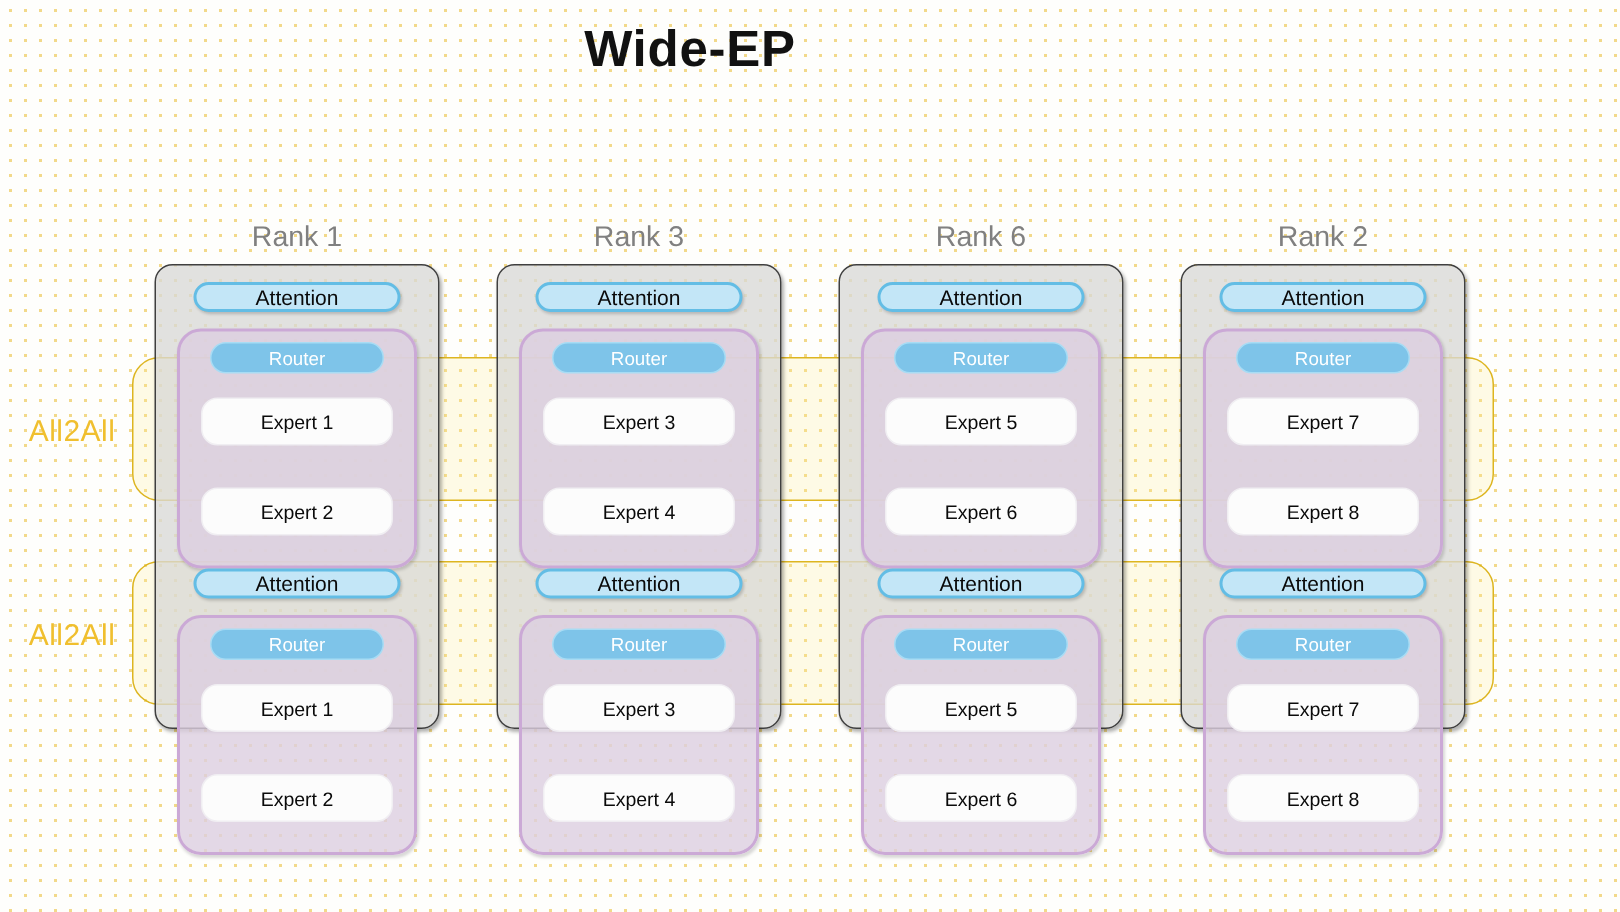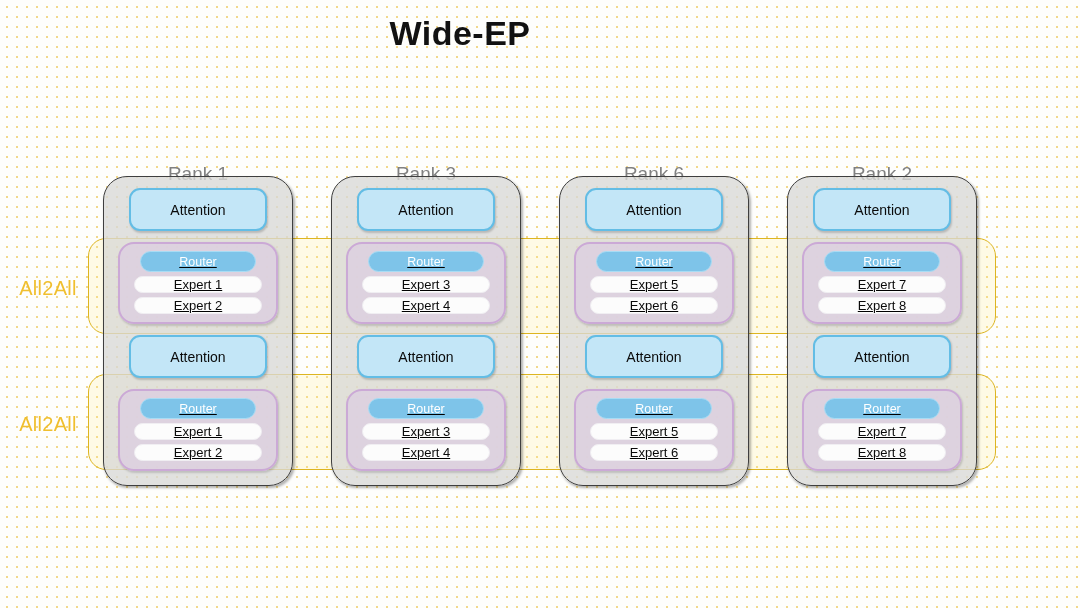--- a/index.html
+++ b/index.html
@@ -69,32 +69,31 @@
     z-index: 2;
   }
   .rank-title {
     position: absolute;
     top: 0;
     left: 0;
     width: 190px;
     text-align: center;
     font-size: 19px;
     color: #808080;
-    margin-top: 15px;
   }
   .rank-box {
     position: absolute;
     top: 28px;
     left: 0;
     width: 190px;
     height: 310px;
     box-sizing: border-box;
     background: rgba(216, 216, 214, 0.78);
     border: 1.6px solid #3f3f3f;
-    border-radius: 24px;
+    border-radius: 12px;
     box-shadow: 1.5px 2px 2.5px rgba(0, 0, 0, 0.30);
     padding: 11px 10px;
     display: flex;
     flex-direction: column;
     justify-content: flex-start;
     gap: 0px;
   }
 
   
   .attention {
@@ -117,38 +116,37 @@
     margin: 11px 4px 0 4px;
     padding: 7px 12px 8px 12px;
     box-sizing: border-box;
     background: rgba(220, 206, 224, 0.80);
     border: 2px solid #cba9d6;
     border-radius: 16px;
     display: flex;
     flex-direction: column;
     gap: 4px;
     box-shadow: 1px 1.5px 2px rgba(0, 0, 0, 0.15);
-    text-decoration: underline;
   }
   .router {
     height: 21px;
     margin: 0 8px;
     background: #7ec4e9;
     border: 1.5px solid #a8dcf4;
     border-radius: 11px;
     display: flex;
     align-items: center;
     justify-content: center;
     font-size: 12.5px;
     color: #ffffff;
     box-sizing: border-box;
   }
   .expert {
-    height: 17px;
-    margin: 0 2px;
+    height: 32px;
+    margin: 12px 2px;
     background: #fcfcfc;
     border: 1px solid #f0eef2;
     border-radius: 11px;
     display: flex;
     align-items: center;
     justify-content: center;
     font-size: 13px;
     color: #0a0a0a;
     box-sizing: border-box;
   }

